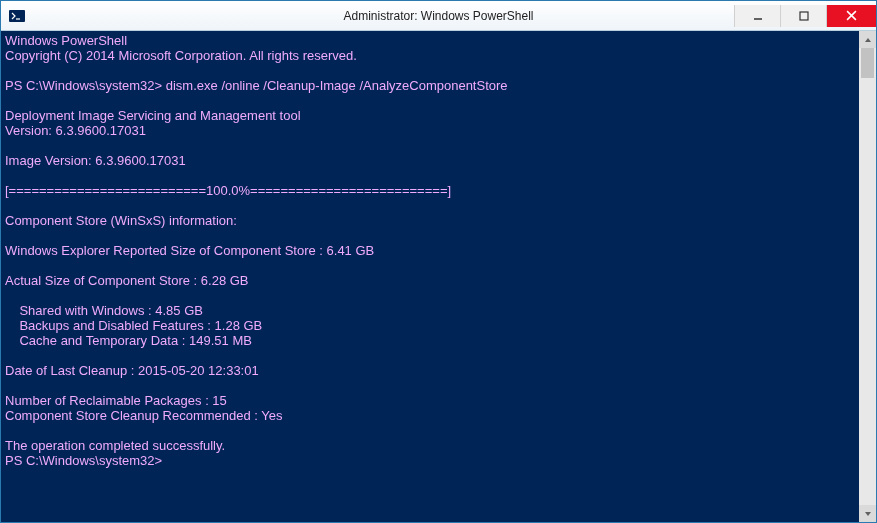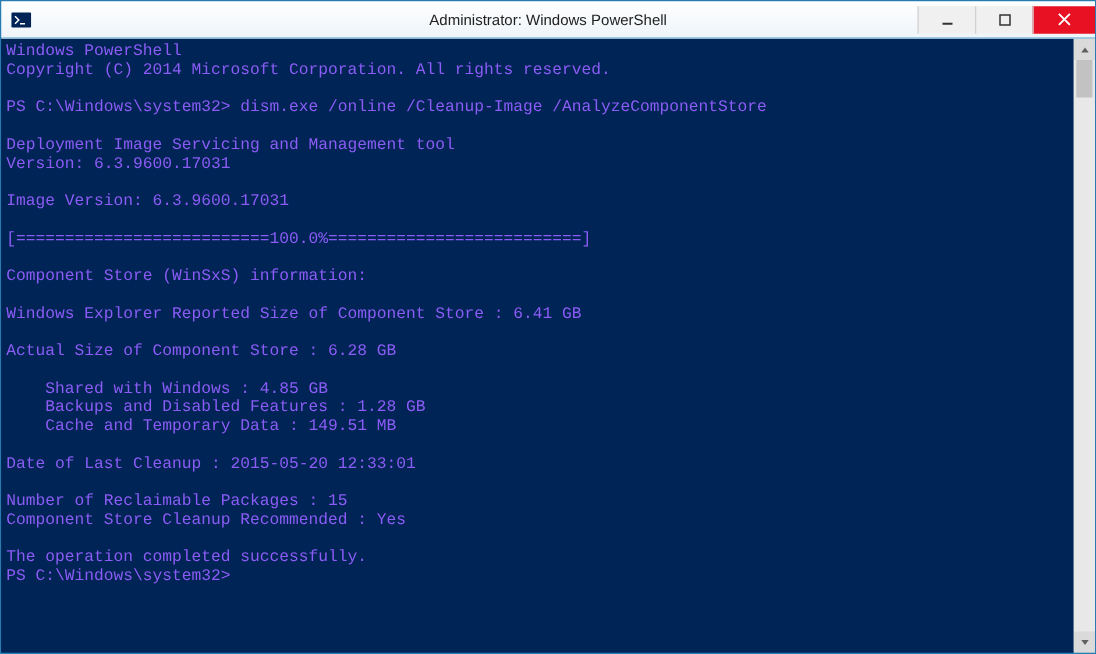--- a/index.html
+++ b/index.html
@@ -67,22 +67,22 @@
     }
     .titlebar-btn.close svg { stroke: #fff; }
     .console-wrap {
       flex: 1;
       display: flex;
       background: #012456;
     }
     .console {
       flex: 1;
       background: #012456;
-      color: #8b5cf6;
-      font-family: Liberation Mono, monospace;
+      color: #f0abfc;
+      font-family: Liberation Sans, sans-serif;
       font-size: 13px;
       line-height: 15px;
       padding: 2px 4px;
       white-space: pre;
       overflow: hidden;
     }
     .scrollbar {
       width: 17px;
       background: #e8e8e8;
       display: flex;

